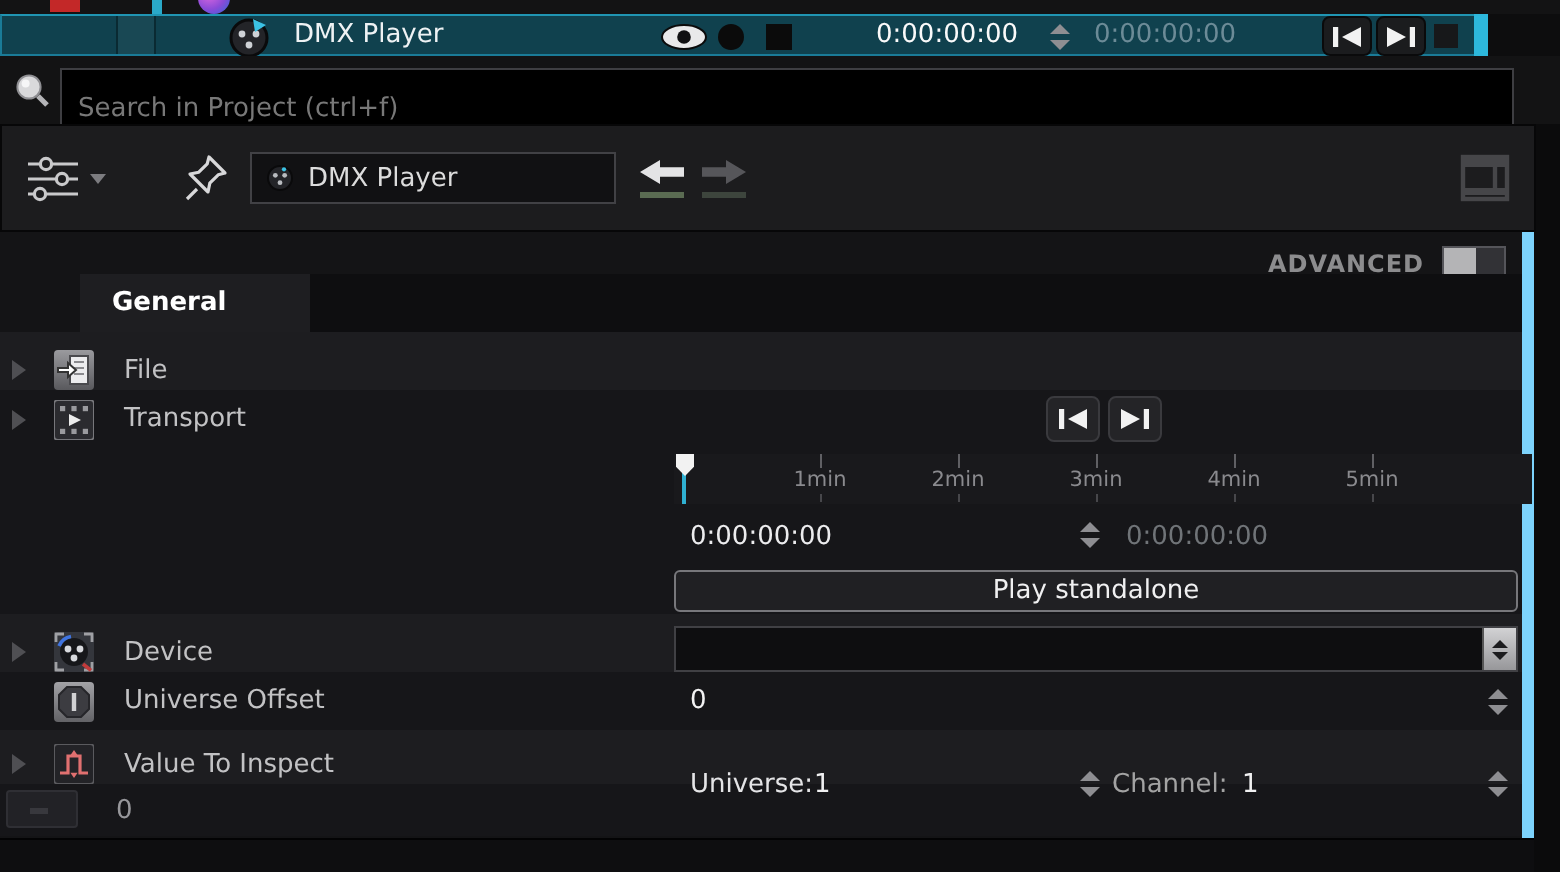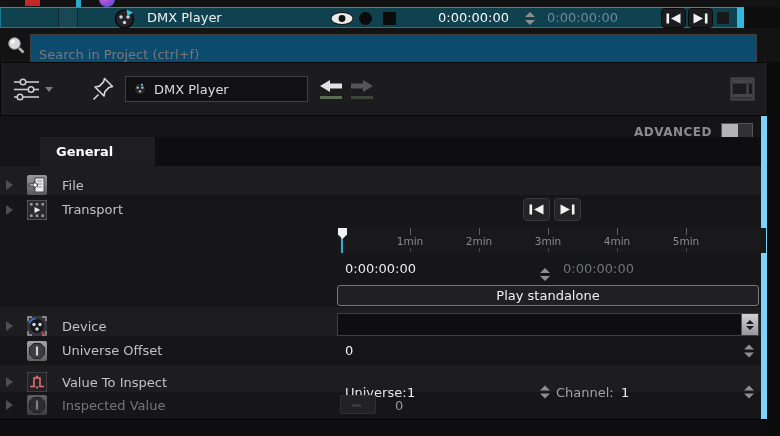--- a/index.html
+++ b/index.html
@@ -35,21 +35,21 @@
 
   
   .spin { display:flex; flex-direction:column; gap:3px; align-items:center; cursor:pointer; }
   .spin i { display:block; width:0; height:0; border-left:5px solid transparent; border-right:5px solid transparent; }
   .spin .up { border-bottom:5px solid #8e8e92; }
   .spin .dn { border-top:5px solid #8e8e92; }
 
   
   #searchrow { position:absolute; left:0; top:28px; width:780px; height:34px; background:#131314; }
   #search-icon { position:absolute; left:7px; top:8px; width:19px; height:19px; }
-  #search-input { position:absolute; left:30px; top:6px; width:727px; height:40px; background:#0c4a6e;
+  #search-input { position:absolute; left:30px; top:6px; width:727px; height:40px; background:#000000;
                   border:1px solid #3e3e42; color:#e0e0e0; font-size:13px; padding:0 8px;
                   font-family:"DejaVu Sans","Liberation Sans",sans-serif; outline:none; }
   #search-input::placeholder { color:#787878; }
 
   
   #toolbar { position:absolute; left:0; top:62px; width:768px; height:54px; background:#1c1c1e;
              border:1px solid #070708; display:flex; align-items:center; padding:0 12px; }
   .sliders-wrap { display:flex; align-items:center; gap:5px; }
   .caret-down { width:0; height:0; border-left:4px solid transparent; border-right:4px solid transparent; border-top:5px solid #7c7c80; }
   .pin-wrap { margin-left:38px; }
@@ -90,21 +90,21 @@
   .dim { opacity:.62; }
   .dimtext { color:#76767a !important; }
 
   .val-strong { margin-left:8px; font-size:13px; color:#f2f2f3; }
   .browse-btn { position:absolute; right:2px; top:2px; width:27px; height:25px; border:1px solid #6a6a6e; border-radius:2px;
                 background:linear-gradient(#d6d6d8,#9c9c9f); display:flex; align-items:center; justify-content:center; gap:3px; cursor:pointer; }
   .browse-btn b { width:3px; height:3px; background:#f2f2f2; box-shadow:0 0 1px #666; }
 
   
   .tblock { flex-direction:column; }
-  .tsub { display:flex; align-items:center; }
+  .tsub { display:flex; }
   .skip-btn { width:27px; height:23px; background:#242427; border:1px solid #3a3a3e; border-radius:4px;
               display:flex; align-items:center; justify-content:center; cursor:pointer; }
   .ruler { position:relative; width:429px; height:25px; background:#19191c; margin-top:3px; }
   .playhead-flag { position:absolute; left:1px; top:0; width:9px; height:11px; background:#f2f2f2;
                    clip-path:polygon(0 0,100% 0,100% 58%,50% 100%,0 58%); }
   .playhead-line { position:absolute; left:4px; top:0; width:2px; height:100%; background:#2fb0d2; }
   .rtick { position:absolute; top:0; width:40px; text-align:center; }
   .rtick .tl { width:1px; height:7px; background:#606064; margin:0 auto; }
   .rtick .tx { font-size:10.5px; color:#8a8a8e; line-height:13px; }
   .rtick .bl { width:1px; height:4px; background:#47474b; margin:0 auto; }
@@ -478,37 +478,20 @@
         <span class="vti-item c-label">Channel:</span>
         <span class="vti-item c-value">1</span>
         <div class="right-spin spin">
             <i class="up"></i>
             <i class="dn"></i>
           </div>
       </div>
     </div>
 
     <div class="prow row-dark" style="height:26px">
-      <div class="plabel">
-        <span class="tri"></span>
-        <span class="picon dim">
-          <svg width="20" height="20" viewBox="0 0 20 20">
-            <defs>
-                <linearGradient id="g3" x1="0" y1="0" x2="0" y2="1">
-                  <stop offset="0" stop-color="#8e8e92"></stop>
-                  <stop offset="1" stop-color="#56565a"></stop>
-                </linearGradient>
-              </defs>
-            <rect width="20" height="20" rx="2" fill="url(#g3)"></rect>
-            <path d="M6.5 2.5 h7 l4 4 v7 l-4 4 h-7 l-4 -4 v-7 Z" fill="#3c3c41" stroke="#26262a"></path>
-            <rect x="8.9" y="5.5" width="2.2" height="9" fill="#c2c2c4"></rect>
-          </svg>
-        </span>
-        <span class="ptext dimtext">Inspected Value</span>
-      </div>
       <div class="pvalue">
         <div class="iv-box"></div>
         <span class="iv-value">0</span>
       </div>
     </div>
 
   </div>
 
   <div id="footer"></div>
 </div>

